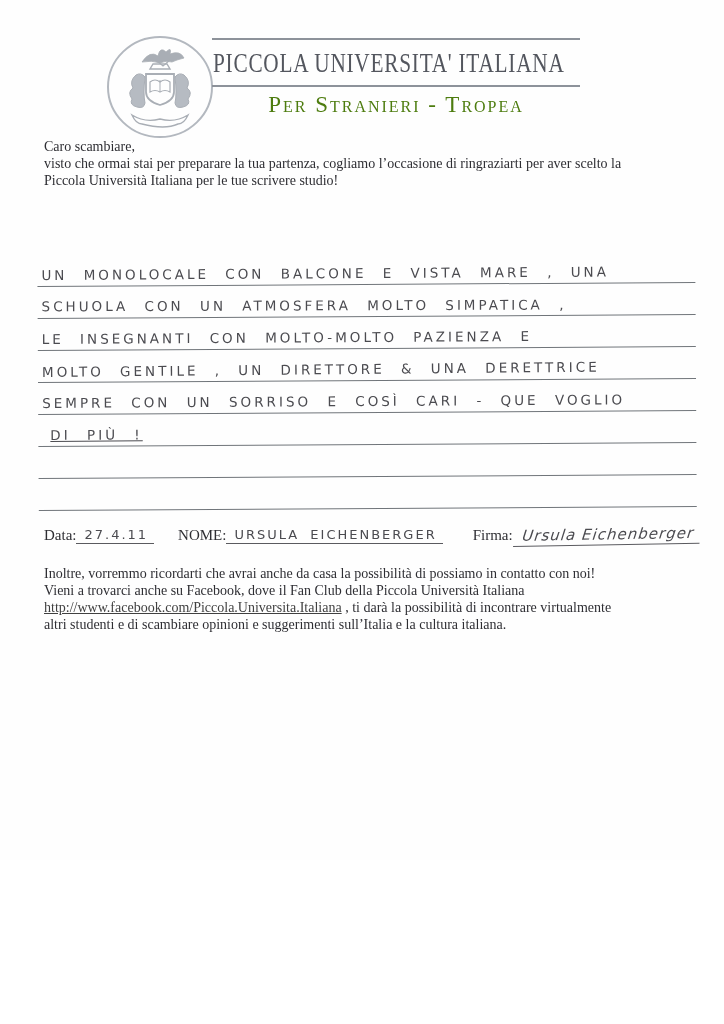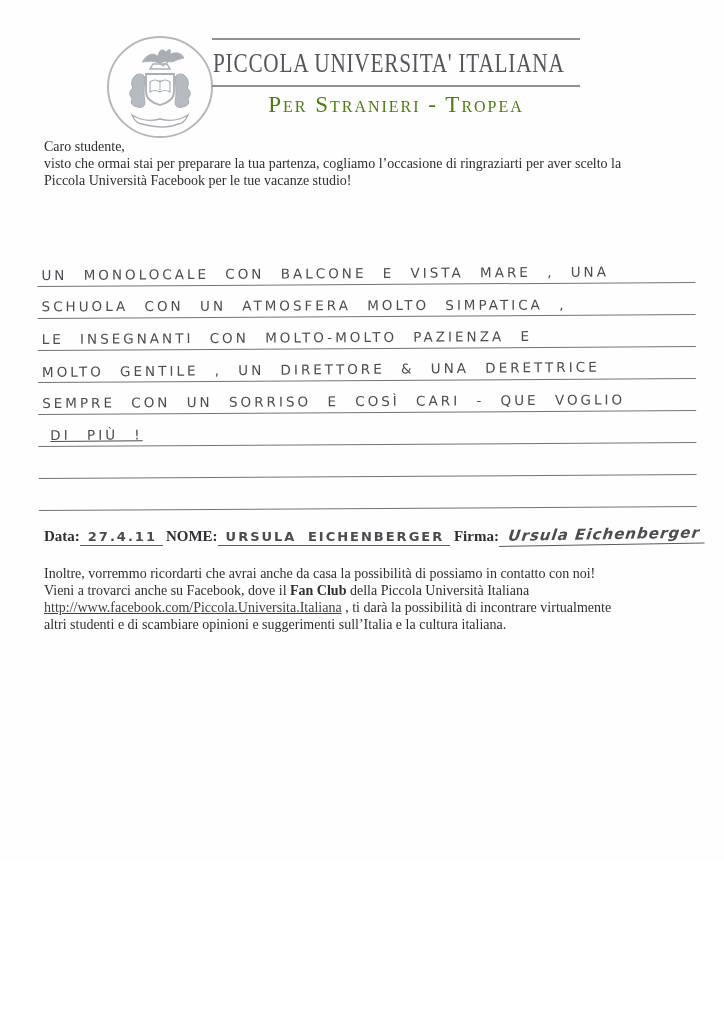--- a/index.html
+++ b/index.html
@@ -89,23 +89,22 @@
   .ruled-line:nth-child(2) .hand { transform: rotate(0.15deg); }
   .ruled-line:nth-child(4) .hand { transform: rotate(-0.2deg); }
   .ruled-line:nth-child(6) .hand { left: 12px; text-decoration: underline; }
 
   
   .sig-row {
     position: absolute;
     left: 44px; top: 527px;
     width: 660px;
     display: flex;
-    align-items: center;
+    align-items: flex-start;
     font-size: 15px;
-    font-weight: bold;
   }
   .sig-label { white-space: nowrap; padding-bottom: 1px; }
   .sig-value {
     display: inline-block;
     border-bottom: 1.4px solid #5a5a5f;
     padding: 0 6px 1px 8px;
     white-space: nowrap;
   }
   .sig-value.hand { font-size: 13px; letter-spacing: 2px; word-spacing: 5px; }
   .sig-value.script {
@@ -115,21 +114,21 @@
     letter-spacing: 1px;
     color: #4b4b50;
     transform: skewX(-8deg) rotate(-1deg);
     transform-origin: left bottom;
   }
   .gap-a { width: 24px; }
   .gap-b { width: 30px; }
 
   
   .footer { position: absolute; left: 44px; top: 565px; }
-  .footer .printline b { font-weight: bold; }
+  .footer .printline b { font-weight: normal; }
   .footer .link {
     text-decoration: underline;
     color: #404040;
   }
 
   
   .stray-mark {
     position: absolute;
     left: 416px; top: 975px;
     font-size: 34px;
@@ -167,23 +166,23 @@
   </div>
 
   <div class="masthead">
     <hr class="mast-rule">
     <span class="mast-title"><span class="squeeze">PICCOLA UNIVERSITA' ITALIANA</span></span>
     <hr class="mast-rule">
     <div class="mast-subtitle">Per Stranieri - Tropea</div>
   </div>
 
   <div class="intro">
-    <div class="printline">Caro studente,</div>
+    <div class="printline">Caro scambiare,</div>
     <div class="printline">visto che ormai stai per preparare la tua partenza, cogliamo l’occasione di ringraziarti per aver scelto la</div>
-    <div class="printline">Piccola Università Facebook per le tue vacanze studio!</div>
+    <div class="printline">Piccola Università Italiana per le tue scrivere studio!</div>
   </div>
 
   <div class="prompt">
   </div>
 
   <div class="writing-area">
     <div class="ruled-line">
         <span class="hand">UN MONOLOCALE CON BALCONE E VISTA MARE , UNA</span>
       </div>
     <div class="ruled-line">

